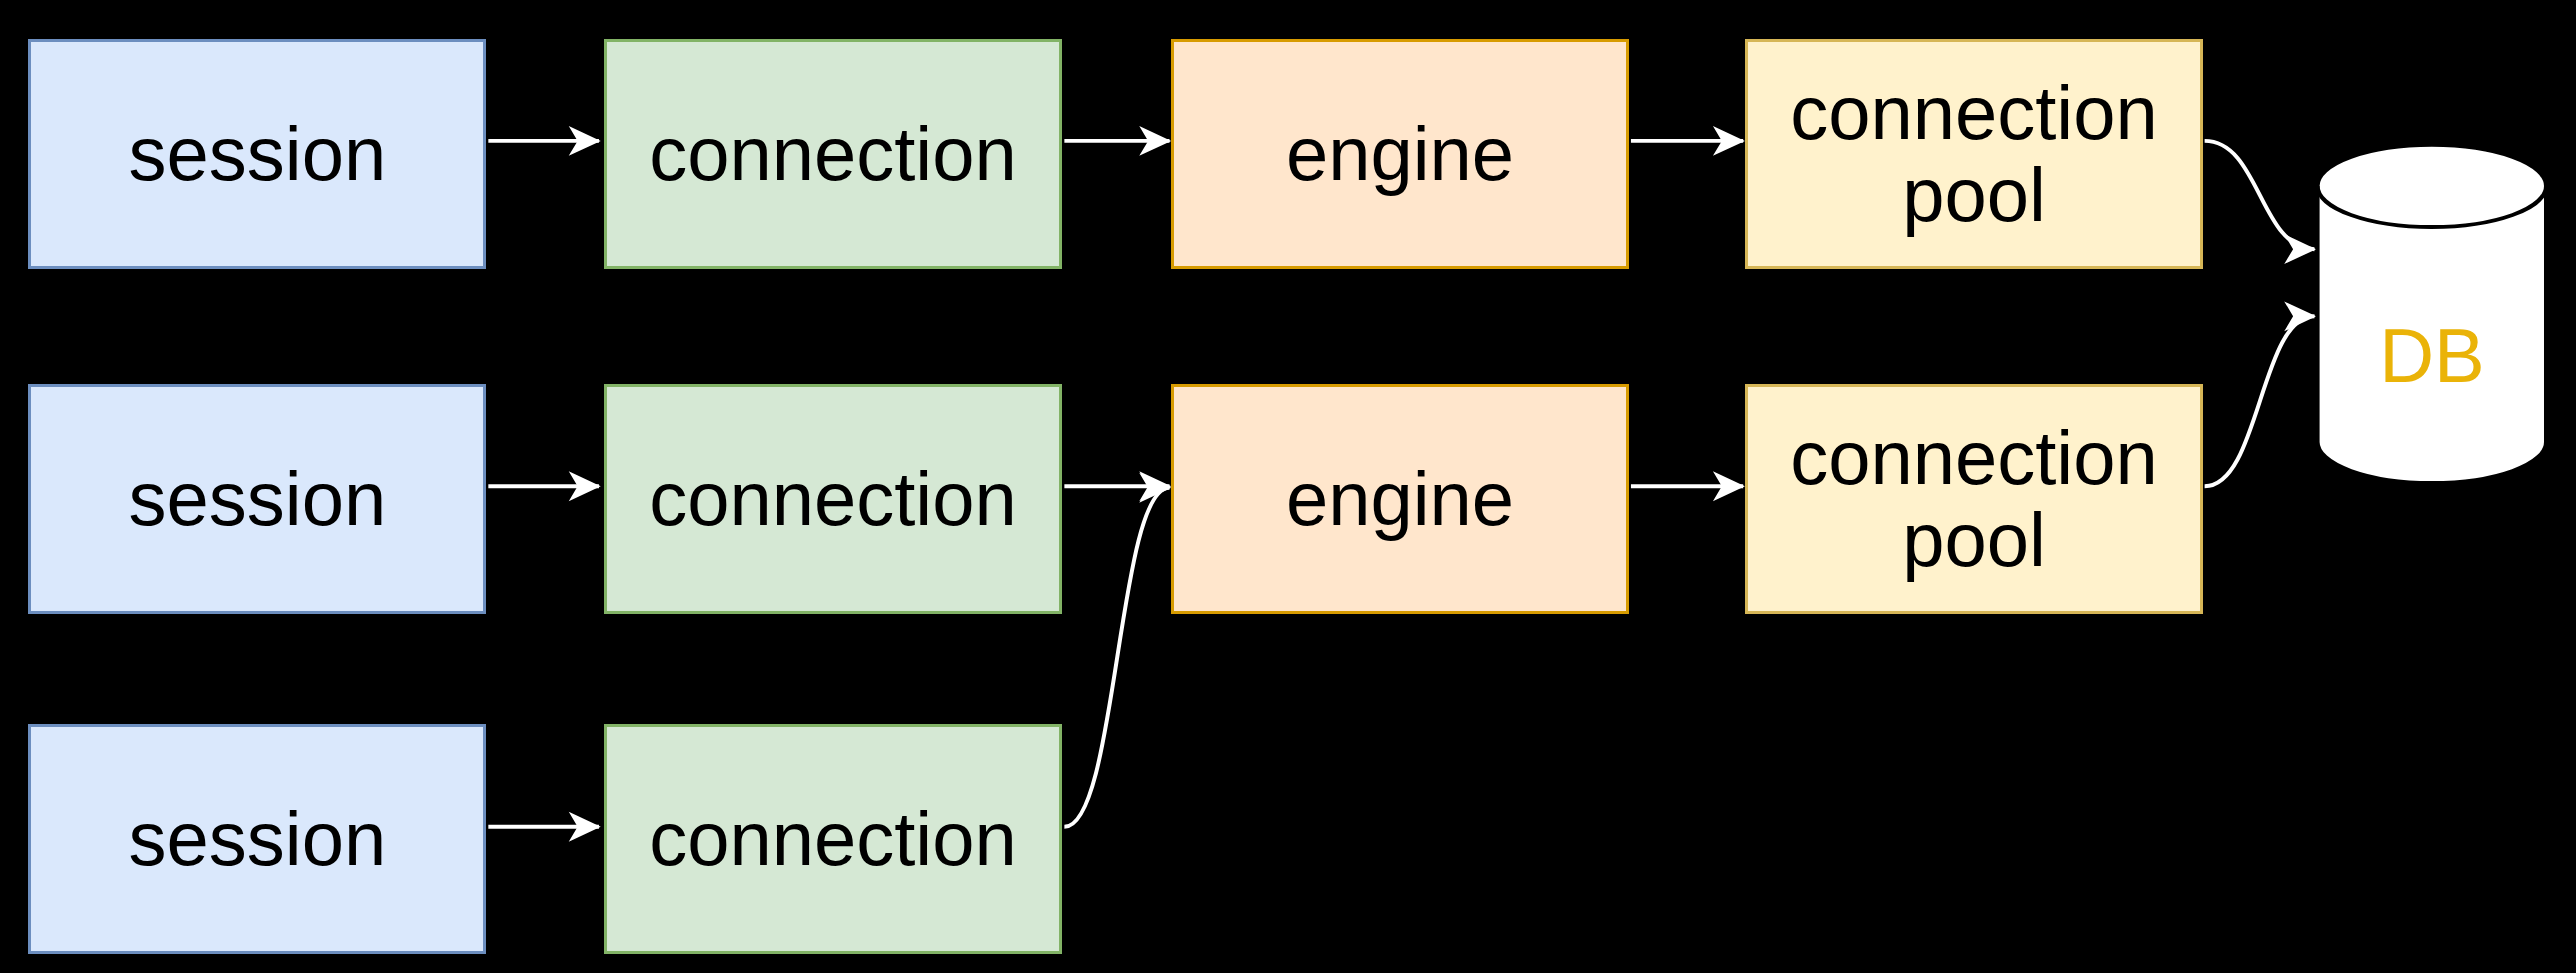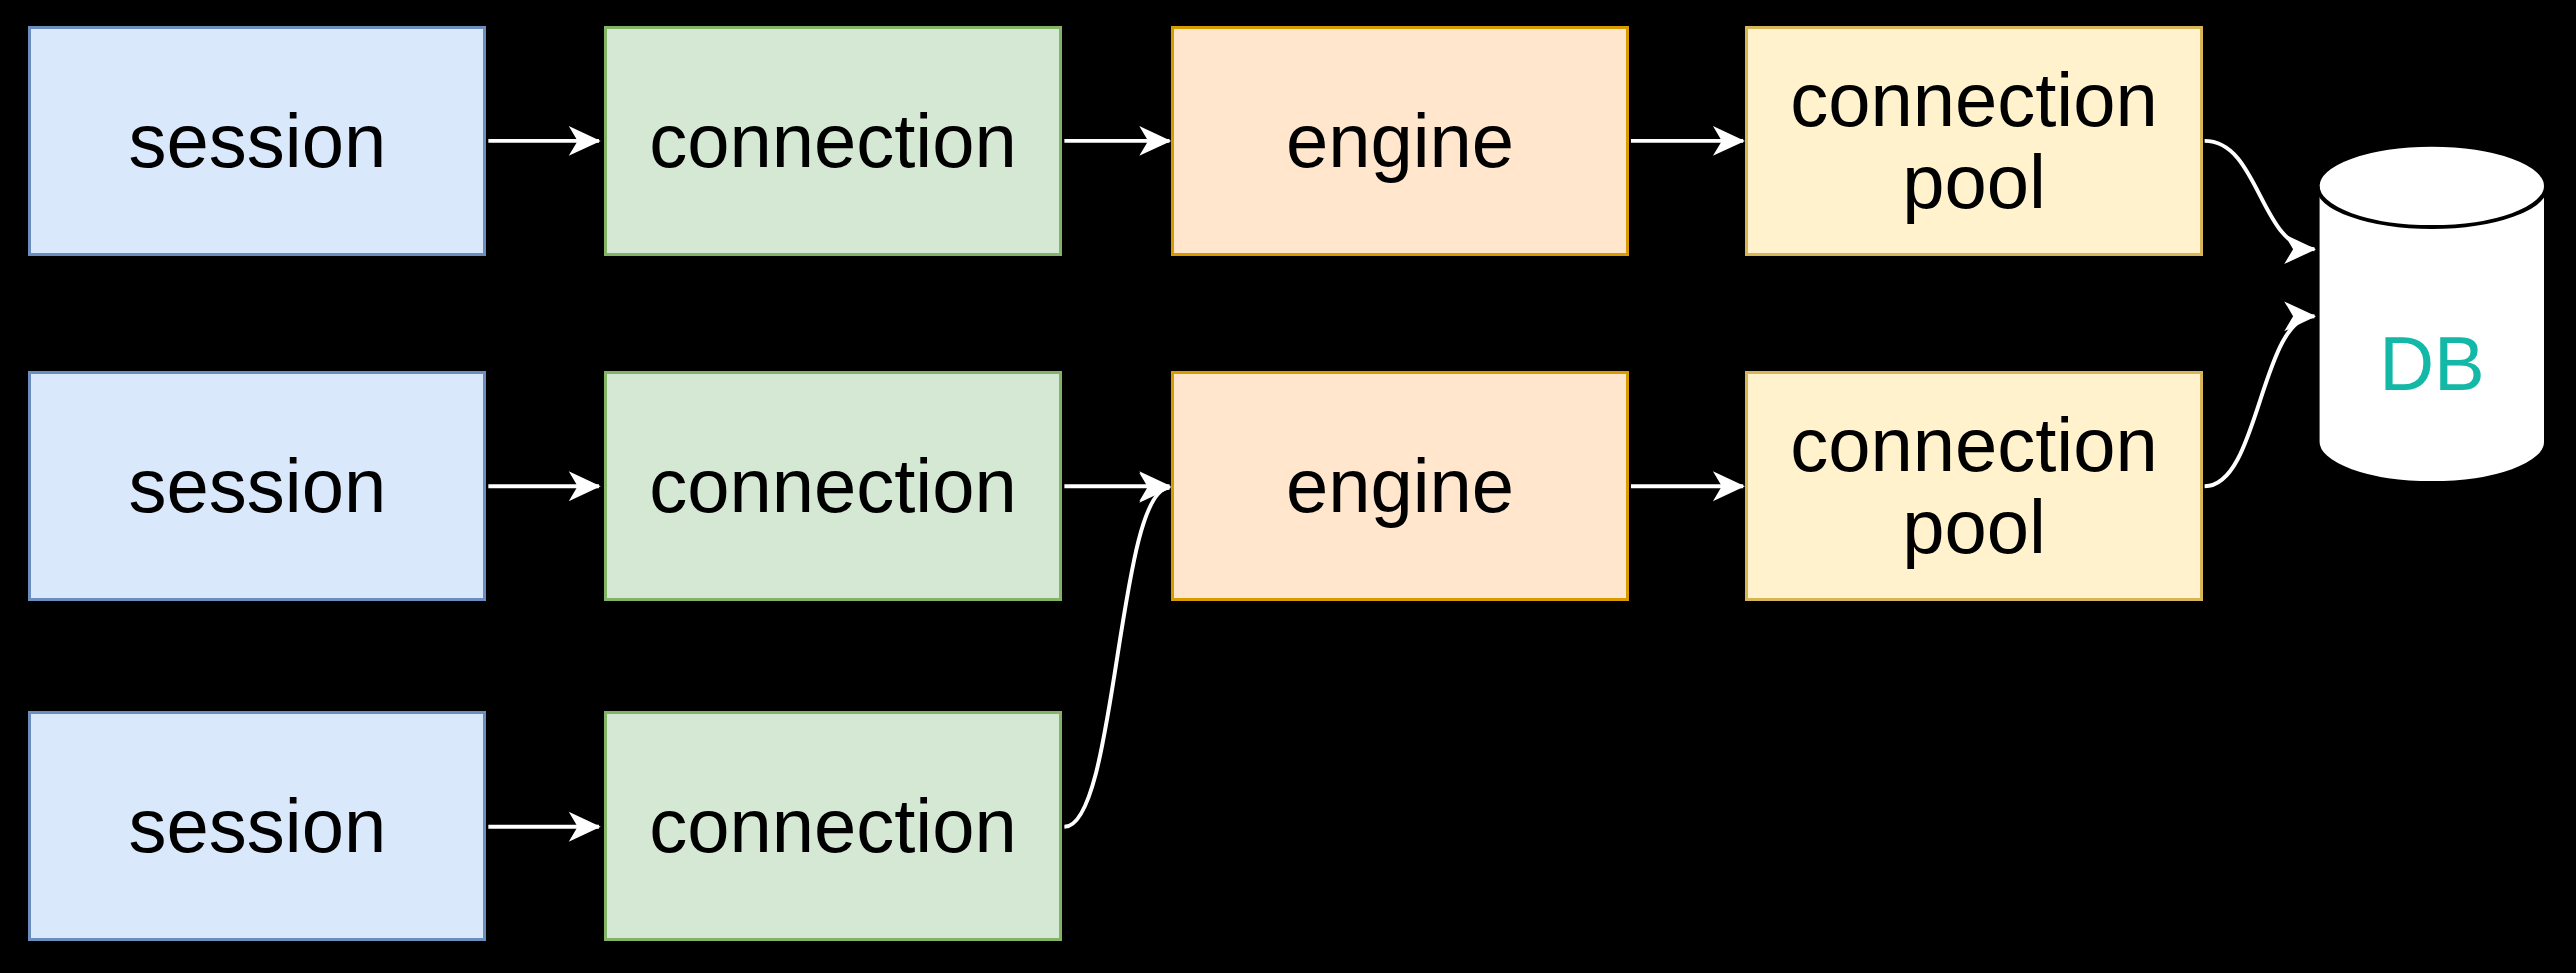--- a/index.html
+++ b/index.html
@@ -27,20 +27,21 @@
     box-sizing: border-box;
     border: 3.2px solid #000;
     display: flex;
     align-items: center;
     justify-content: center;
     text-align: center;
     font-size: 76px;
     line-height: 1.08;
     color: #000;
     padding: 0 8px;
+    margin-top: 13px;
   }
   .node span {
     display: block;
     width: 100%;
   }
   #db-label {
     position: absolute;
     display: flex;
     align-items: center;
     justify-content: center;
@@ -103,15 +104,15 @@
         <span>connection pool</span>
       </div>
       <div class="node" style="left: 28.4px; top: 711px; width: 458px; height: 230px; background: rgb(218, 232, 252); border-color: rgb(108, 142, 191); color: rgb(0, 0, 0);">
         <span>session</span>
       </div>
       <div class="node" style="left: 604px; top: 711px; width: 458px; height: 230px; background: rgb(213, 232, 212); border-color: rgb(130, 179, 102); color: rgb(0, 0, 0);">
         <span>connection</span>
       </div>
     </div>
 
-  <div id="db-label" style="left: 2318px; top: 235px; width: 228px; height: 256px; color: #14b8a6;">DB</div>
+  <div id="db-label" style="left: 2318px; top: 227px; width: 228px; height: 256px; color: #eab308;">DB</div>
 </div>
 
 
 </body></html>

